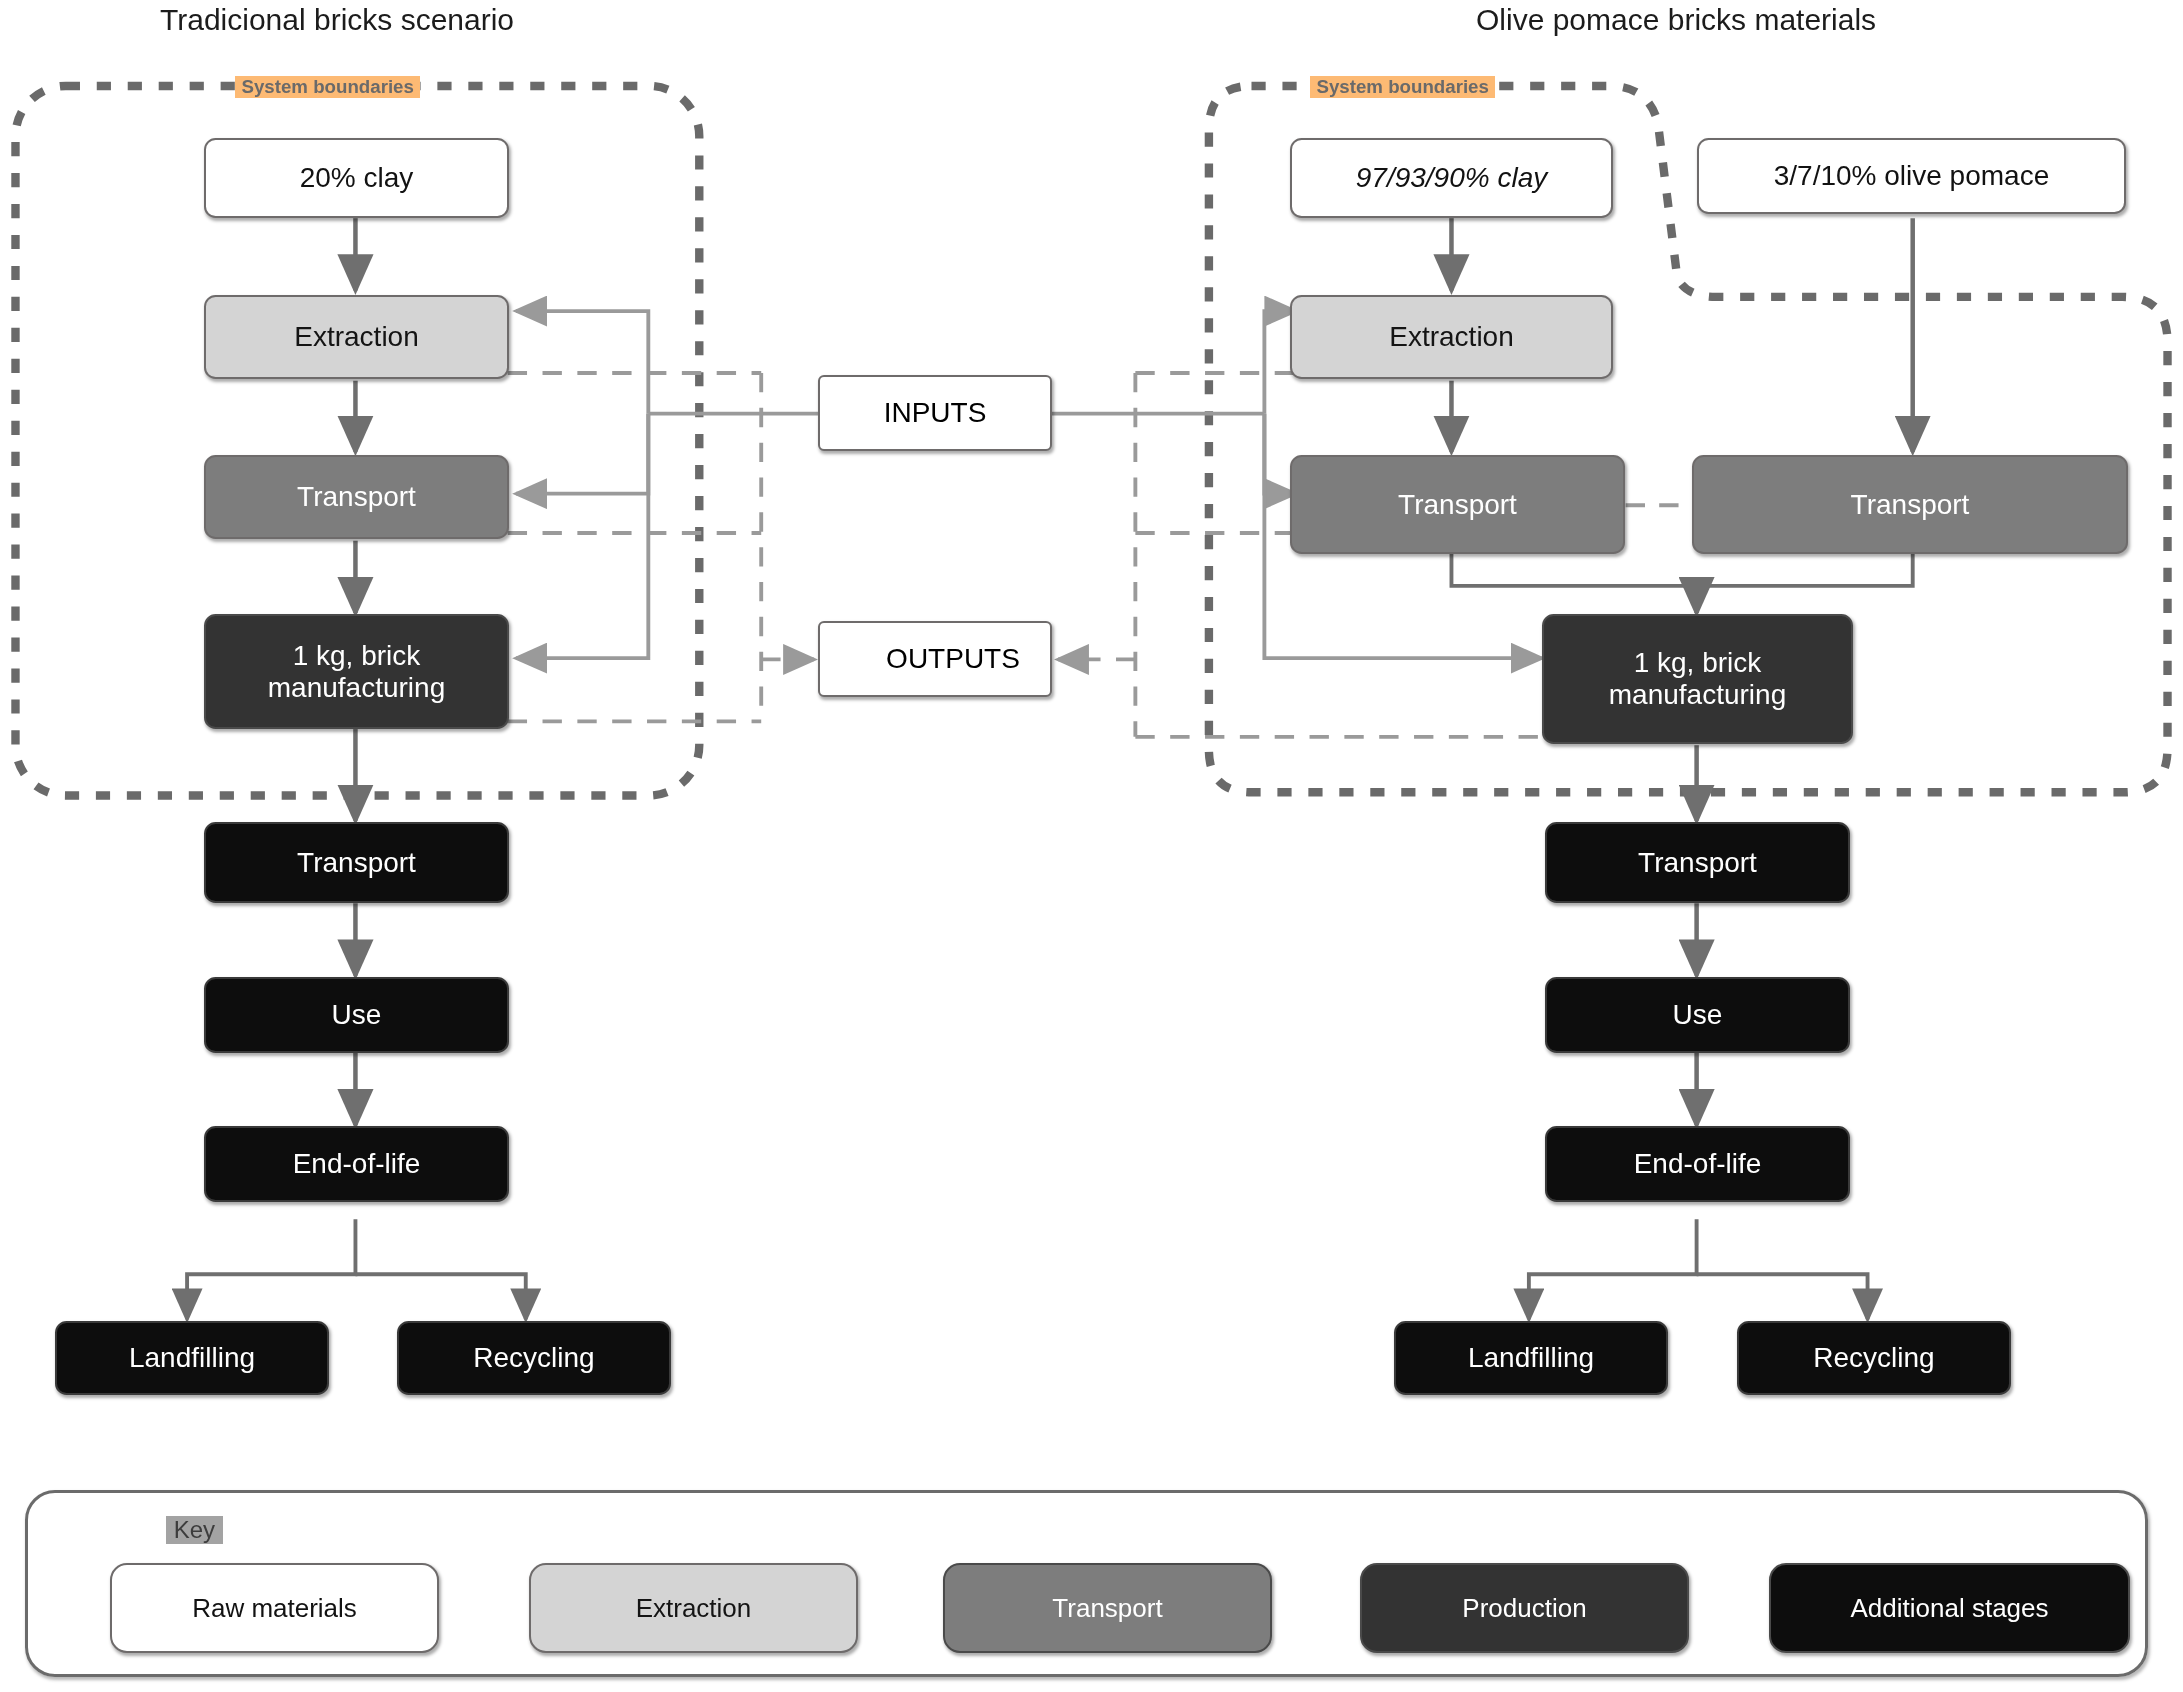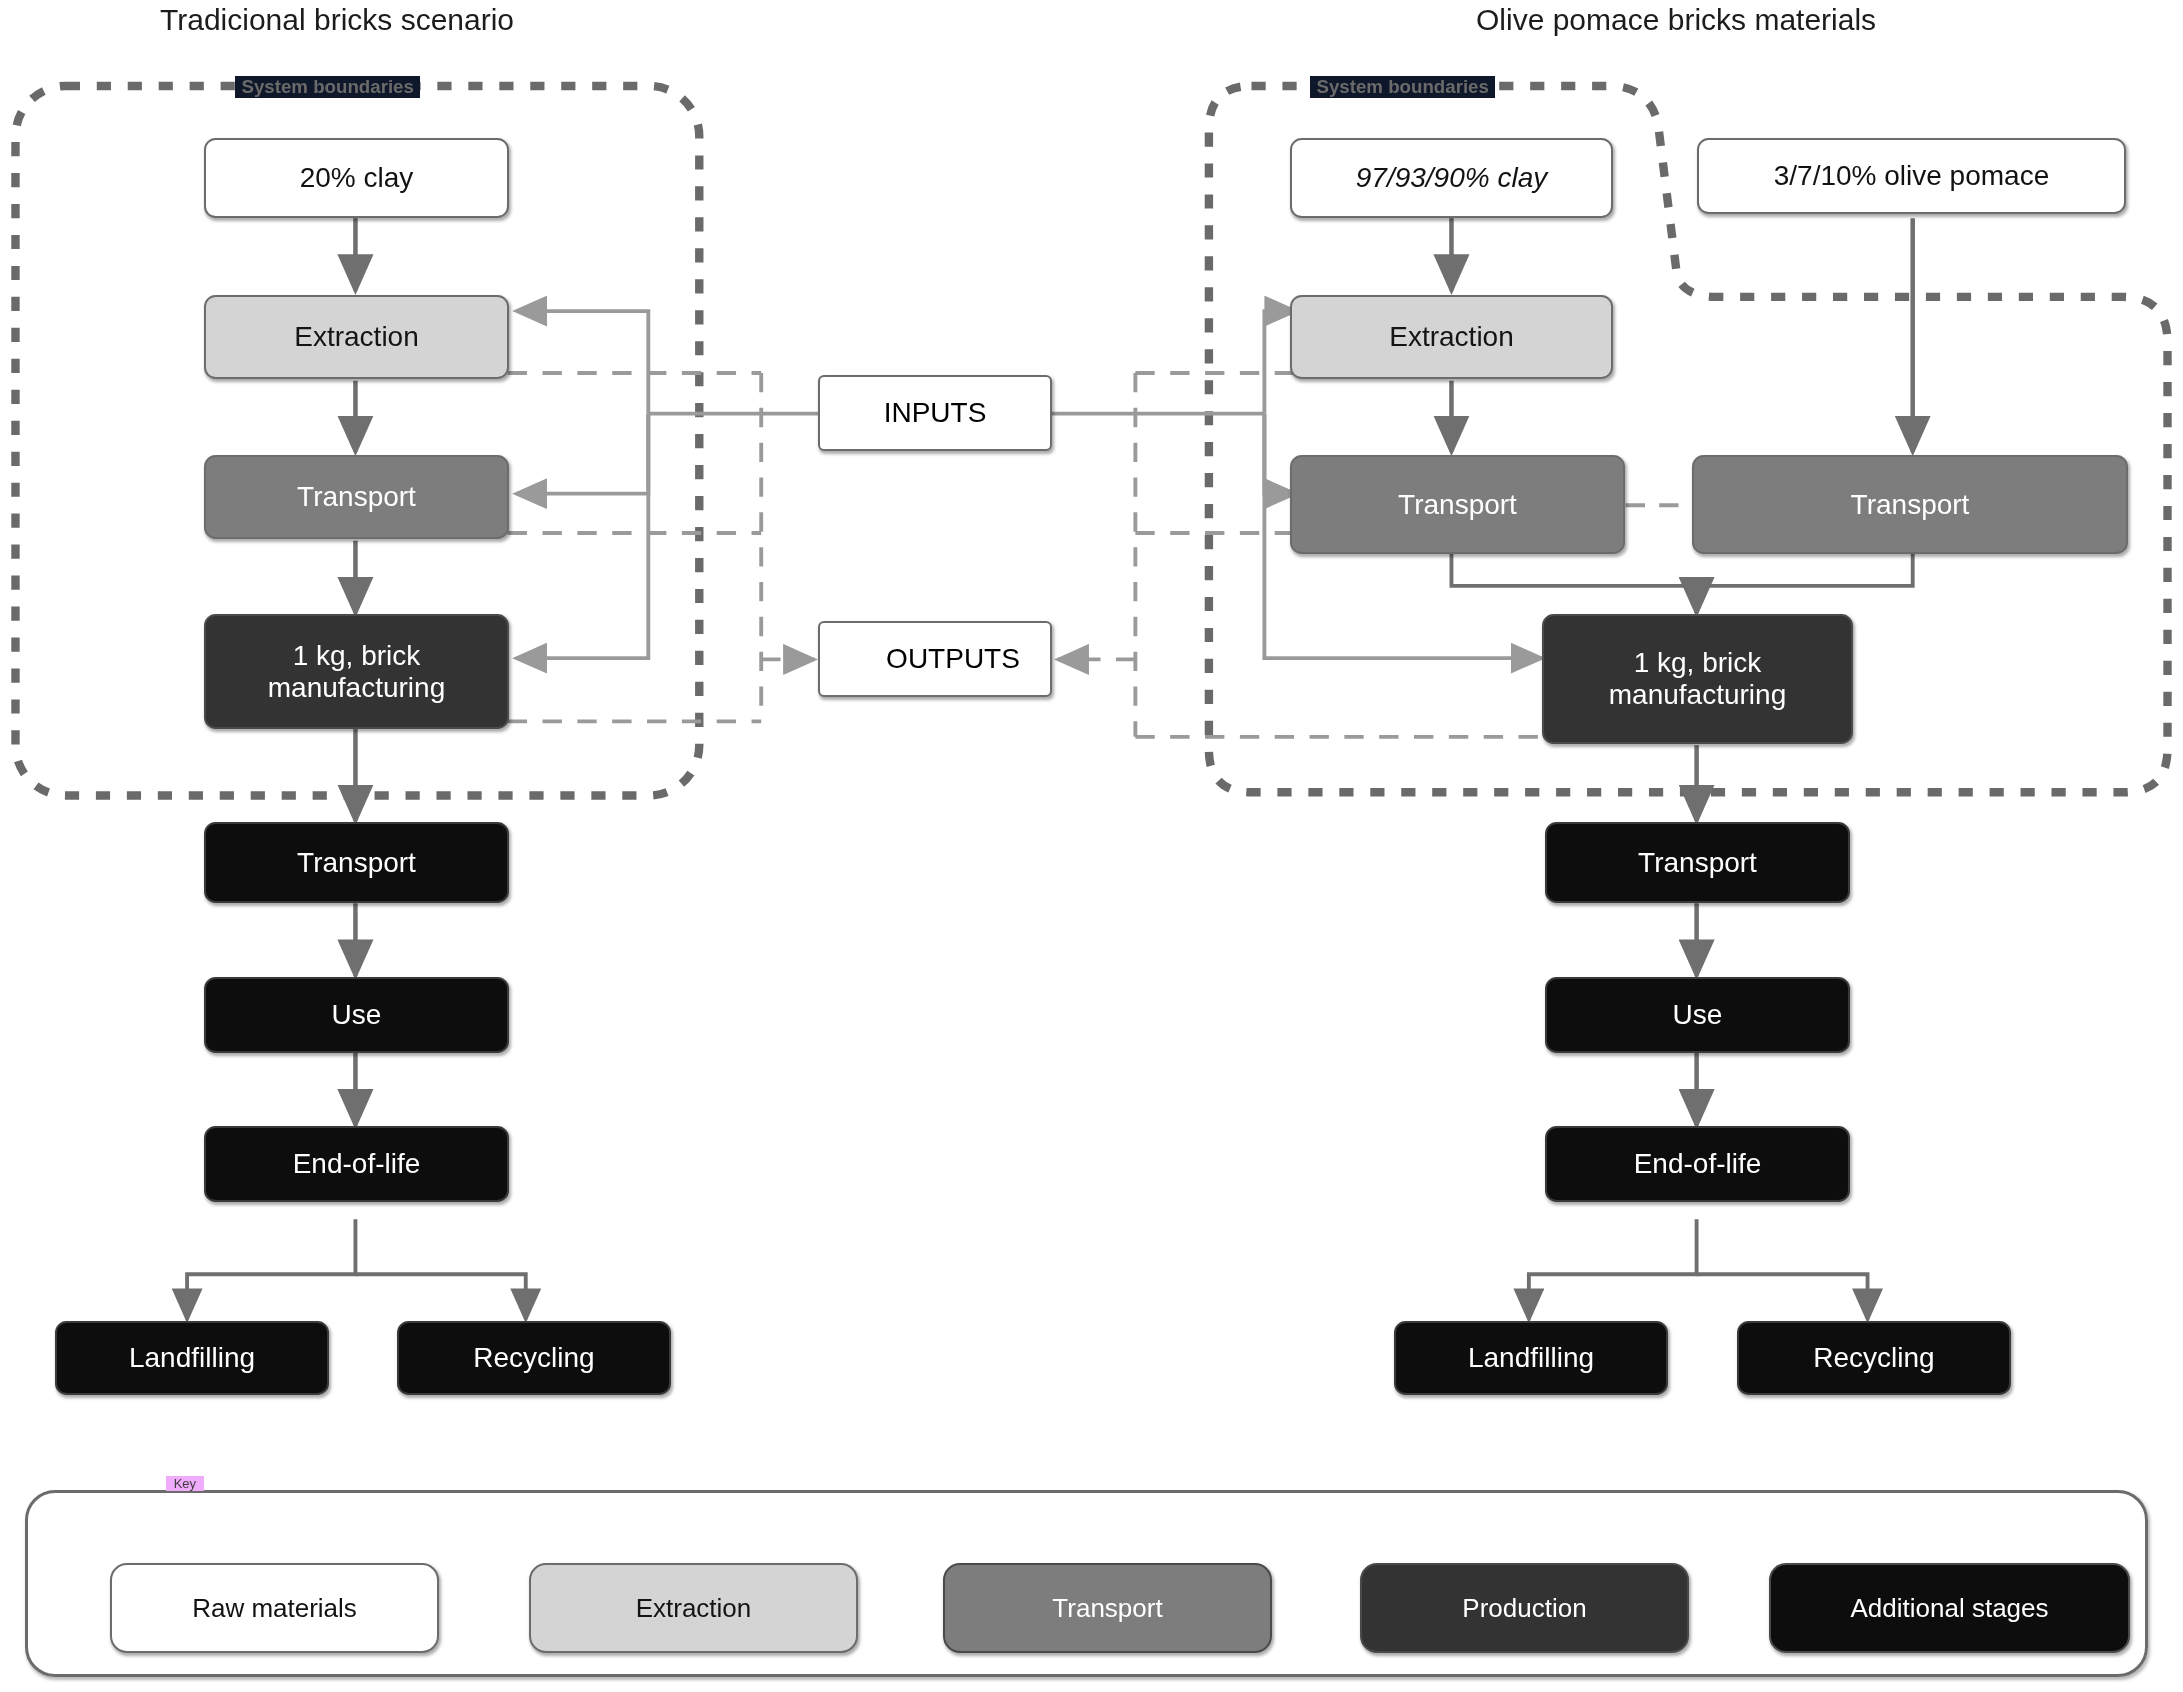--- a/index.html
+++ b/index.html
@@ -29,27 +29,27 @@
   }
   .n-raw{background:#ffffff;border:2.6px solid #6e6b6b;color:#121212;font-size:28px;}
   .n-extraction{background:#d4d4d4;border:2.6px solid #6e6b6b;color:#141414;font-size:28px;}
   .n-transport{background:#7d7d7d;border:2.6px solid #6e6b6b;color:#ffffff;font-size:28px;}
   .n-production{background:#333333;border:2.6px solid #4a4a4a;color:#ffffff;font-size:28px;}
   .n-additional{background:#0d0d0d;border:2.6px solid #3a3a3a;color:#ffffff;font-size:28px;}
   .n-io{background:#ffffff;border:2.6px solid #6e6b6b;color:#000000;font-size:28px;border-radius:6px;}
   .boundary-label{
     position:absolute;
     font-size:18.7px;font-weight:bold;color:#6a6a6a;
-    background:#0f172a;padding:0 6.5px;white-space:nowrap;
+    background:#fdba74;padding:0 6.5px;white-space:nowrap;
     font-family:"Liberation Sans", sans-serif;
   }
   .key-label{
     position:absolute;
-    font-size:13px;color:#3d3d3d;background:#f0abfc;padding:0 7.7px;
-    white-space:nowrap;font-family:"Liberation Sans", sans-serif;
+    font-size:24px;color:#3d3d3d;background:#a3a3a3;padding:0 7.7px;
+    white-space:nowrap;font-family:"Liberation Sans", sans-serif;margin-top:40px;
   }
   .key-frame{
     position:absolute;
     border:3.9px solid #6b6b6b;border-radius:30px;
     box-sizing:border-box;
     background:transparent;
     box-shadow:1.9px 2.6px 3.2px rgba(0,0,0,0.28);
   }
   .key-item{
     position:absolute;box-sizing:border-box;

